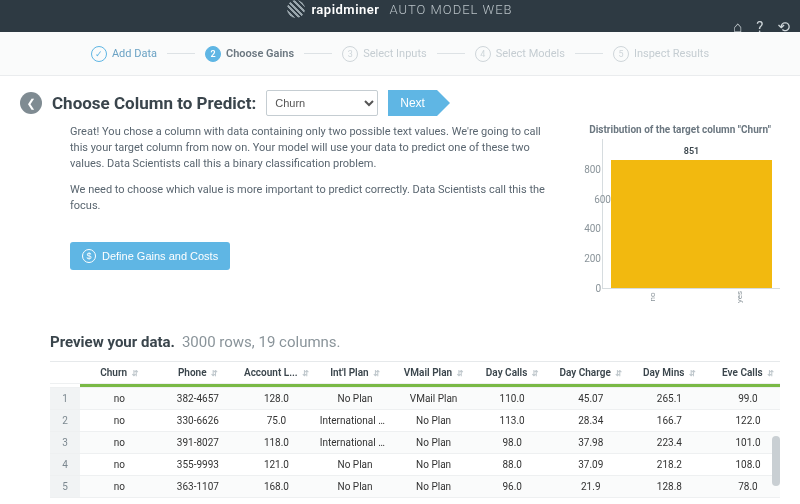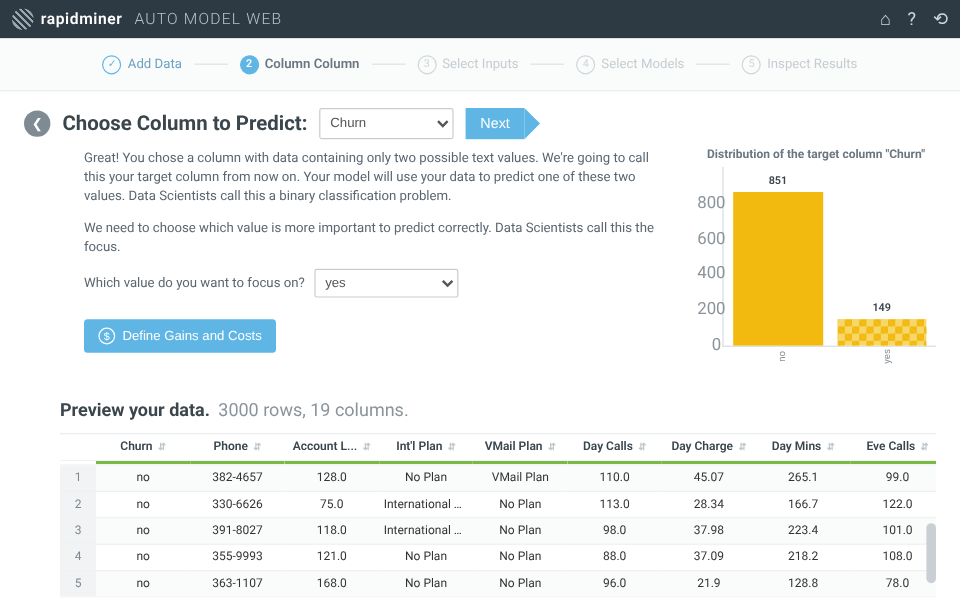--- a/index.html
+++ b/index.html
@@ -1,17 +1,17 @@
 <!DOCTYPE html>
 <html><head>
 <meta charset="utf-8">
 <style>
   * { box-sizing: border-box; margin: 0; padding: 0; }
   body { font-family: -apple-system, "Segoe UI", Roboto, "Helvetica Neue", Arial, sans-serif; font-size: 12px; color: #333; background: #fff; width: 800px; height: 504px; overflow: hidden; }
-  .topbar { background: #2e3a43; height: 32px; display: flex; align-items: center; padding: 0 10px; color: #fff; }
+  .topbar { background: #2e3a43; height: 32px; display: flex; align-items: center; padding: 0 10px; color: #fff; flex-direction: column; }
   .logo { display: flex; align-items: center; gap: 6px; font-size: 13px; font-weight: 300; }
   .logo-swirl { width: 18px; height: 18px; border-radius: 50%; background: repeating-linear-gradient(45deg, #9aa6ad 0 2px, #2e3a43 2px 4px); }
   .logo strong { font-weight: 600; letter-spacing: 0.5px; }
   .logo-sub { color: #b9c2c7; font-size: 13px; letter-spacing: 1px; margin-left: 4px; }
   .topbar-icons { margin-left: auto; display: flex; gap: 14px; color: #cfd6da; font-size: 15px; }
   .steps { height: 44px; display: flex; align-items: center; justify-content: center; gap: 10px; border-bottom: 1px solid #eaecee; background: #fafbfb; }
   .step { display: flex; align-items: center; gap: 5px; font-size: 11px; color: #c5cdd2; }
   .step.done { color: #6aa2c4; }
   .step.active { color: #6b7780; font-weight: 600; }
   .step-circle { width: 16px; height: 16px; border-radius: 50%; display: flex; align-items: center; justify-content: center; font-size: 9px; border: 1px solid #cfd6da; color: #cfd6da; }
@@ -28,21 +28,21 @@
   .content-cols { display: flex; padding: 8px 20px 0 70px; gap: 20px; }
   .left-col { flex: 1; font-size: 11px; color: #5a6670; line-height: 1.45; }
   .left-col p { margin-bottom: 10px; }
   .focus-row { display: flex; align-items: center; gap: 8px; margin-top: 4px; }
   select.small { height: 24px; width: 120px; font-size: 11px; border: 1px solid #c5cdd2; border-radius: 2px; background: #fff; color: #555; padding: 0 4px; }
   .define-btn { margin-top: 18px; background: #5fb6e4; color: #fff; border: none; border-radius: 3px; height: 28px; padding: 0 12px; font-size: 11px; display: inline-flex; align-items: center; gap: 6px; cursor: pointer; }
   .define-btn .dollar { width: 14px; height: 14px; border-radius: 50%; border: 1px solid #fff; font-size: 9px; display: flex; align-items: center; justify-content: center; }
   .chart-col { width: 200px; }
   .chart-title { font-size: 10px; color: #6b7780; text-align: center; font-weight: 700; margin-bottom: 4px; }
   .chart-area { height: 150px; position: relative; border-left: 1px solid #d6dcdf; border-bottom: 1px solid #d6dcdf; margin-left: 22px; }
-  .ytick { position: absolute; left: -22px; width: 20px; text-align: right; font-size: 14px; color: #8a949a; transform: translateY(50%); }
+  .ytick { position: absolute; left: -22px; width: 20px; text-align: right; font-size: 10px; color: #8a949a; transform: translateY(50%); }
   .bars { position: absolute; bottom: 0; left: 0; right: 0; top: 0; display: flex; align-items: flex-end; padding: 0 8px; gap: 12px; }
   .bar { flex: 1; position: relative; margin-top: 28px; }
   .bar .fill1 { width: 100%; background: #f2b90f; }
   .bar .fill2 { width: 100%; background-image:
       linear-gradient(45deg, #f2b90f 25%, transparent 25%, transparent 75%, #f2b90f 75%),
       linear-gradient(45deg, #f2b90f 25%, #f7d66a 25%, #f7d66a 75%, #f2b90f 75%);
       background-size: 12px 12px; background-position: 0 0, 6px 6px; }
   .bar-label { position: absolute; top: -14px; left: 0; right: 0; text-align: center; font-size: 9px; font-weight: 600; color: #3a454c; }
   .xlabels { display: flex; margin-left: 22px; padding: 2px 8px 0; gap: 12px; }
   .xlabels span { flex: 1; text-align: center; font-size: 8px; color: #8a949a; transform: rotate(-90deg) translateX(-6px); transform-origin: top center; height: 18px; }
@@ -79,21 +79,21 @@
 </div>
 
 <div class="steps">
   <div class="step done">
       <span class="step-circle">✓</span>
       <span>Add Data</span>
     </div>
   <div class="step-sep"></div>
   <div class="step active">
       <span class="step-circle">2</span>
-      <span>Column Column</span>
+      <span>Choose Gains</span>
     </div>
   <div class="step-sep"></div>
   <div class="step">
       <span class="step-circle">3</span>
       <span>Select Inputs</span>
     </div>
   <div class="step-sep"></div>
   <div class="step">
       <span class="step-circle">4</span>
       <span>Select Models</span>
@@ -113,45 +113,37 @@
     <button class="next-btn">
         <span>Next</span>
       </button>
   </div>
 </div>
 
 <div class="content-cols">
   <div class="left-col">
     <p>Great! You chose a column with data containing only two possible text values. We're going to call this your target column from now on. Your model will use your data to predict one of these two values. Data Scientists call this a binary classification problem.</p>
     <p>We need to choose which value is more important to predict correctly. Data Scientists call this the focus.</p>
-    <div class="focus-row">
-      <span>Which value do you want to focus on?</span>
-      <select class="small"><option>yes</option></select>
-    </div>
     <button class="define-btn">
       <span class="dollar">$</span>
       <span>Define Gains and Costs</span>
     </button>
   </div>
   <div class="chart-col">
     <div class="chart-title">Distribution of the target column "Churn"</div>
     <div class="chart-area" id="chart-area">
         <div class="ytick" style="bottom: 0%;">0</div>
         <div class="ytick" style="bottom: 20%;">200</div>
         <div class="ytick" style="bottom: 40%;">400</div>
-        <div class="ytick" style="bottom: 60%;">600</div>
+        <div class="ytick" style="bottom: 60%; margin-left: 10px;">600</div>
         <div class="ytick" style="bottom: 80%;">800</div>
         <div class="bars">
           <div class="bar">
             <div class="bar-label">851</div>
             <div class="fill1" style="height: 127.65px;"></div>
-          </div>
-          <div class="bar">
-            <div class="bar-label">149</div>
-            <div class="fill2" style="height: 22.35px;"></div>
           </div>
         </div>
       </div>
     <div class="xlabels" id="xlabels">
         <span>no</span>
         <span>yes</span>
       </div>
   </div>
 </div>
 

